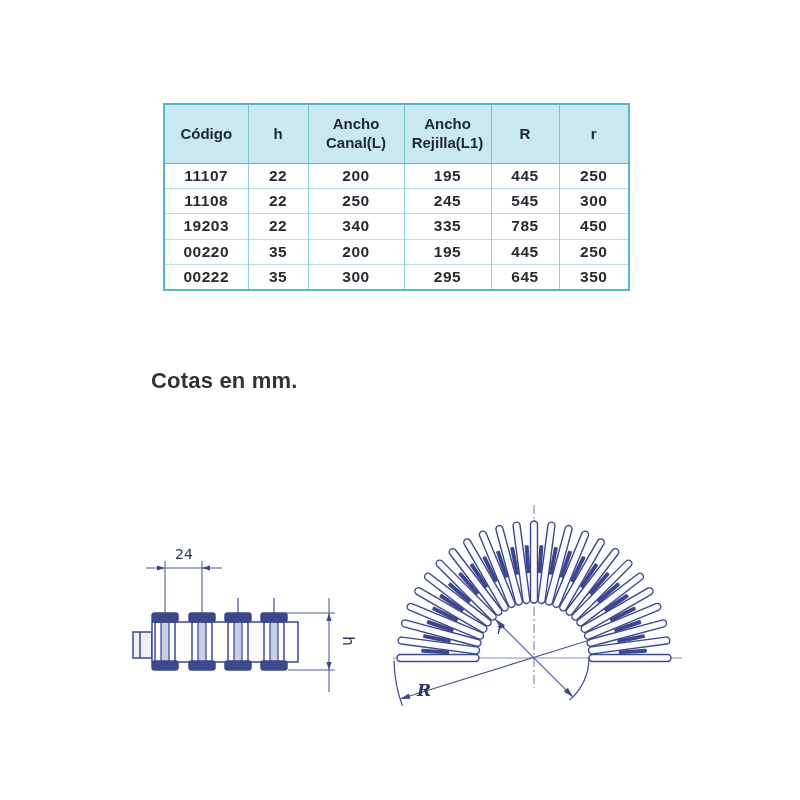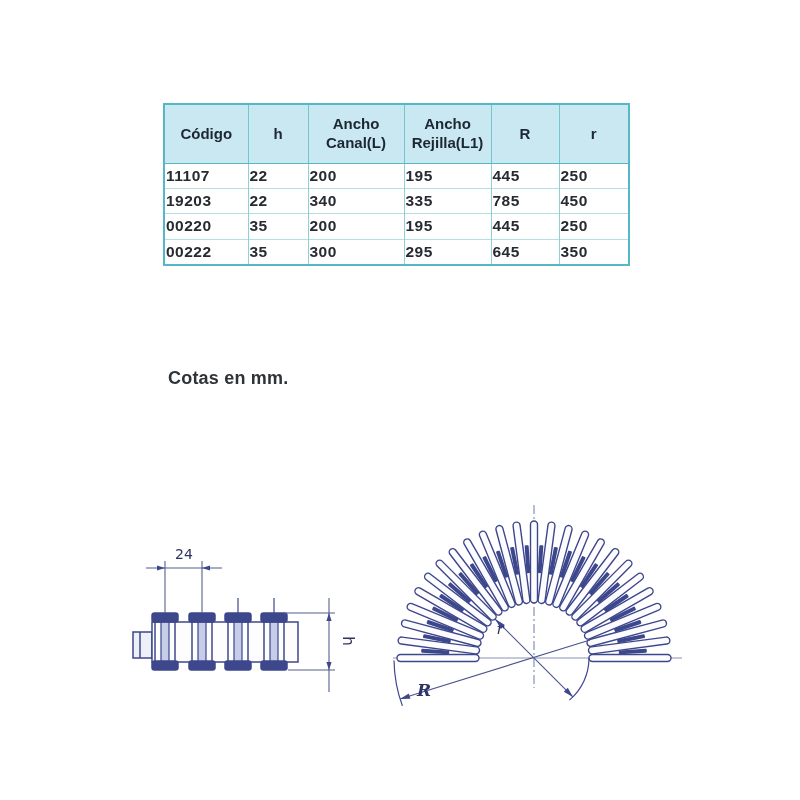--- a/index.html
+++ b/index.html
@@ -15,31 +15,31 @@
   }
   table.spec th {
     background:#c9e8f1; height:58px;
     font-size:15px; font-weight:bold; color:#1d2732;
     text-align:center; vertical-align:middle;
     white-space:pre-line; line-height:1.25;
     border-left:1.5px solid #73c6cf; border-bottom:1.5px solid #56b8c5;
     padding:0 1px;
   }
   table.spec td {
-    height:22.2px; vertical-align:middle;
+    height:22.2px; text-align:center; vertical-align:middle;
     font-size:15.5px; font-weight:bold; color:#262b31;
     border-left:1.5px solid #8ed2d8; border-top:1.2px solid #b5e0e3;
     letter-spacing:0.5px;
   }
   table.spec th:first-child, table.spec td:first-child { border-left:none; }
   table.spec tbody tr:first-child td { border-top:none; }
   
   .caption {
-    position:absolute; left:168px; top:368px;
-    font-size:18px; font-weight:bold; color:#2e3338; letter-spacing:0.2px;
+    position:absolute; left:151px; top:368px;
+    font-size:22px; font-weight:bold; color:#2e3338; letter-spacing:0.2px;
   }
   
   .drawing { position:absolute; }
   #profile-drawing { left:125px; top:540px; width:235px; height:160px; }
   #fan-drawing { left:385px; top:498px; width:310px; height:230px; }
   svg text.dim-sans { font-family:"DejaVu Sans", sans-serif; fill:#2f3560; }
   svg text.dim-serif { font-family:"DejaVu Serif", serif; font-style:italic; fill:#2d3566; }
 </style>
 </head>
 <body>
@@ -66,20 +66,28 @@
     </tr>
   </thead>
   <tbody>
     <tr>
       <td>11107</td>
       <td>22</td>
       <td>200</td>
       <td>195</td>
       <td>445</td>
       <td>250</td>
+    </tr>
+    <tr>
+      <td>11108</td>
+      <td>22</td>
+      <td>250</td>
+      <td>245</td>
+      <td>545</td>
+      <td>300</td>
     </tr>
     <tr>
       <td>19203</td>
       <td>22</td>
       <td>340</td>
       <td>335</td>
       <td>785</td>
       <td>450</td>
     </tr>
     <tr>

